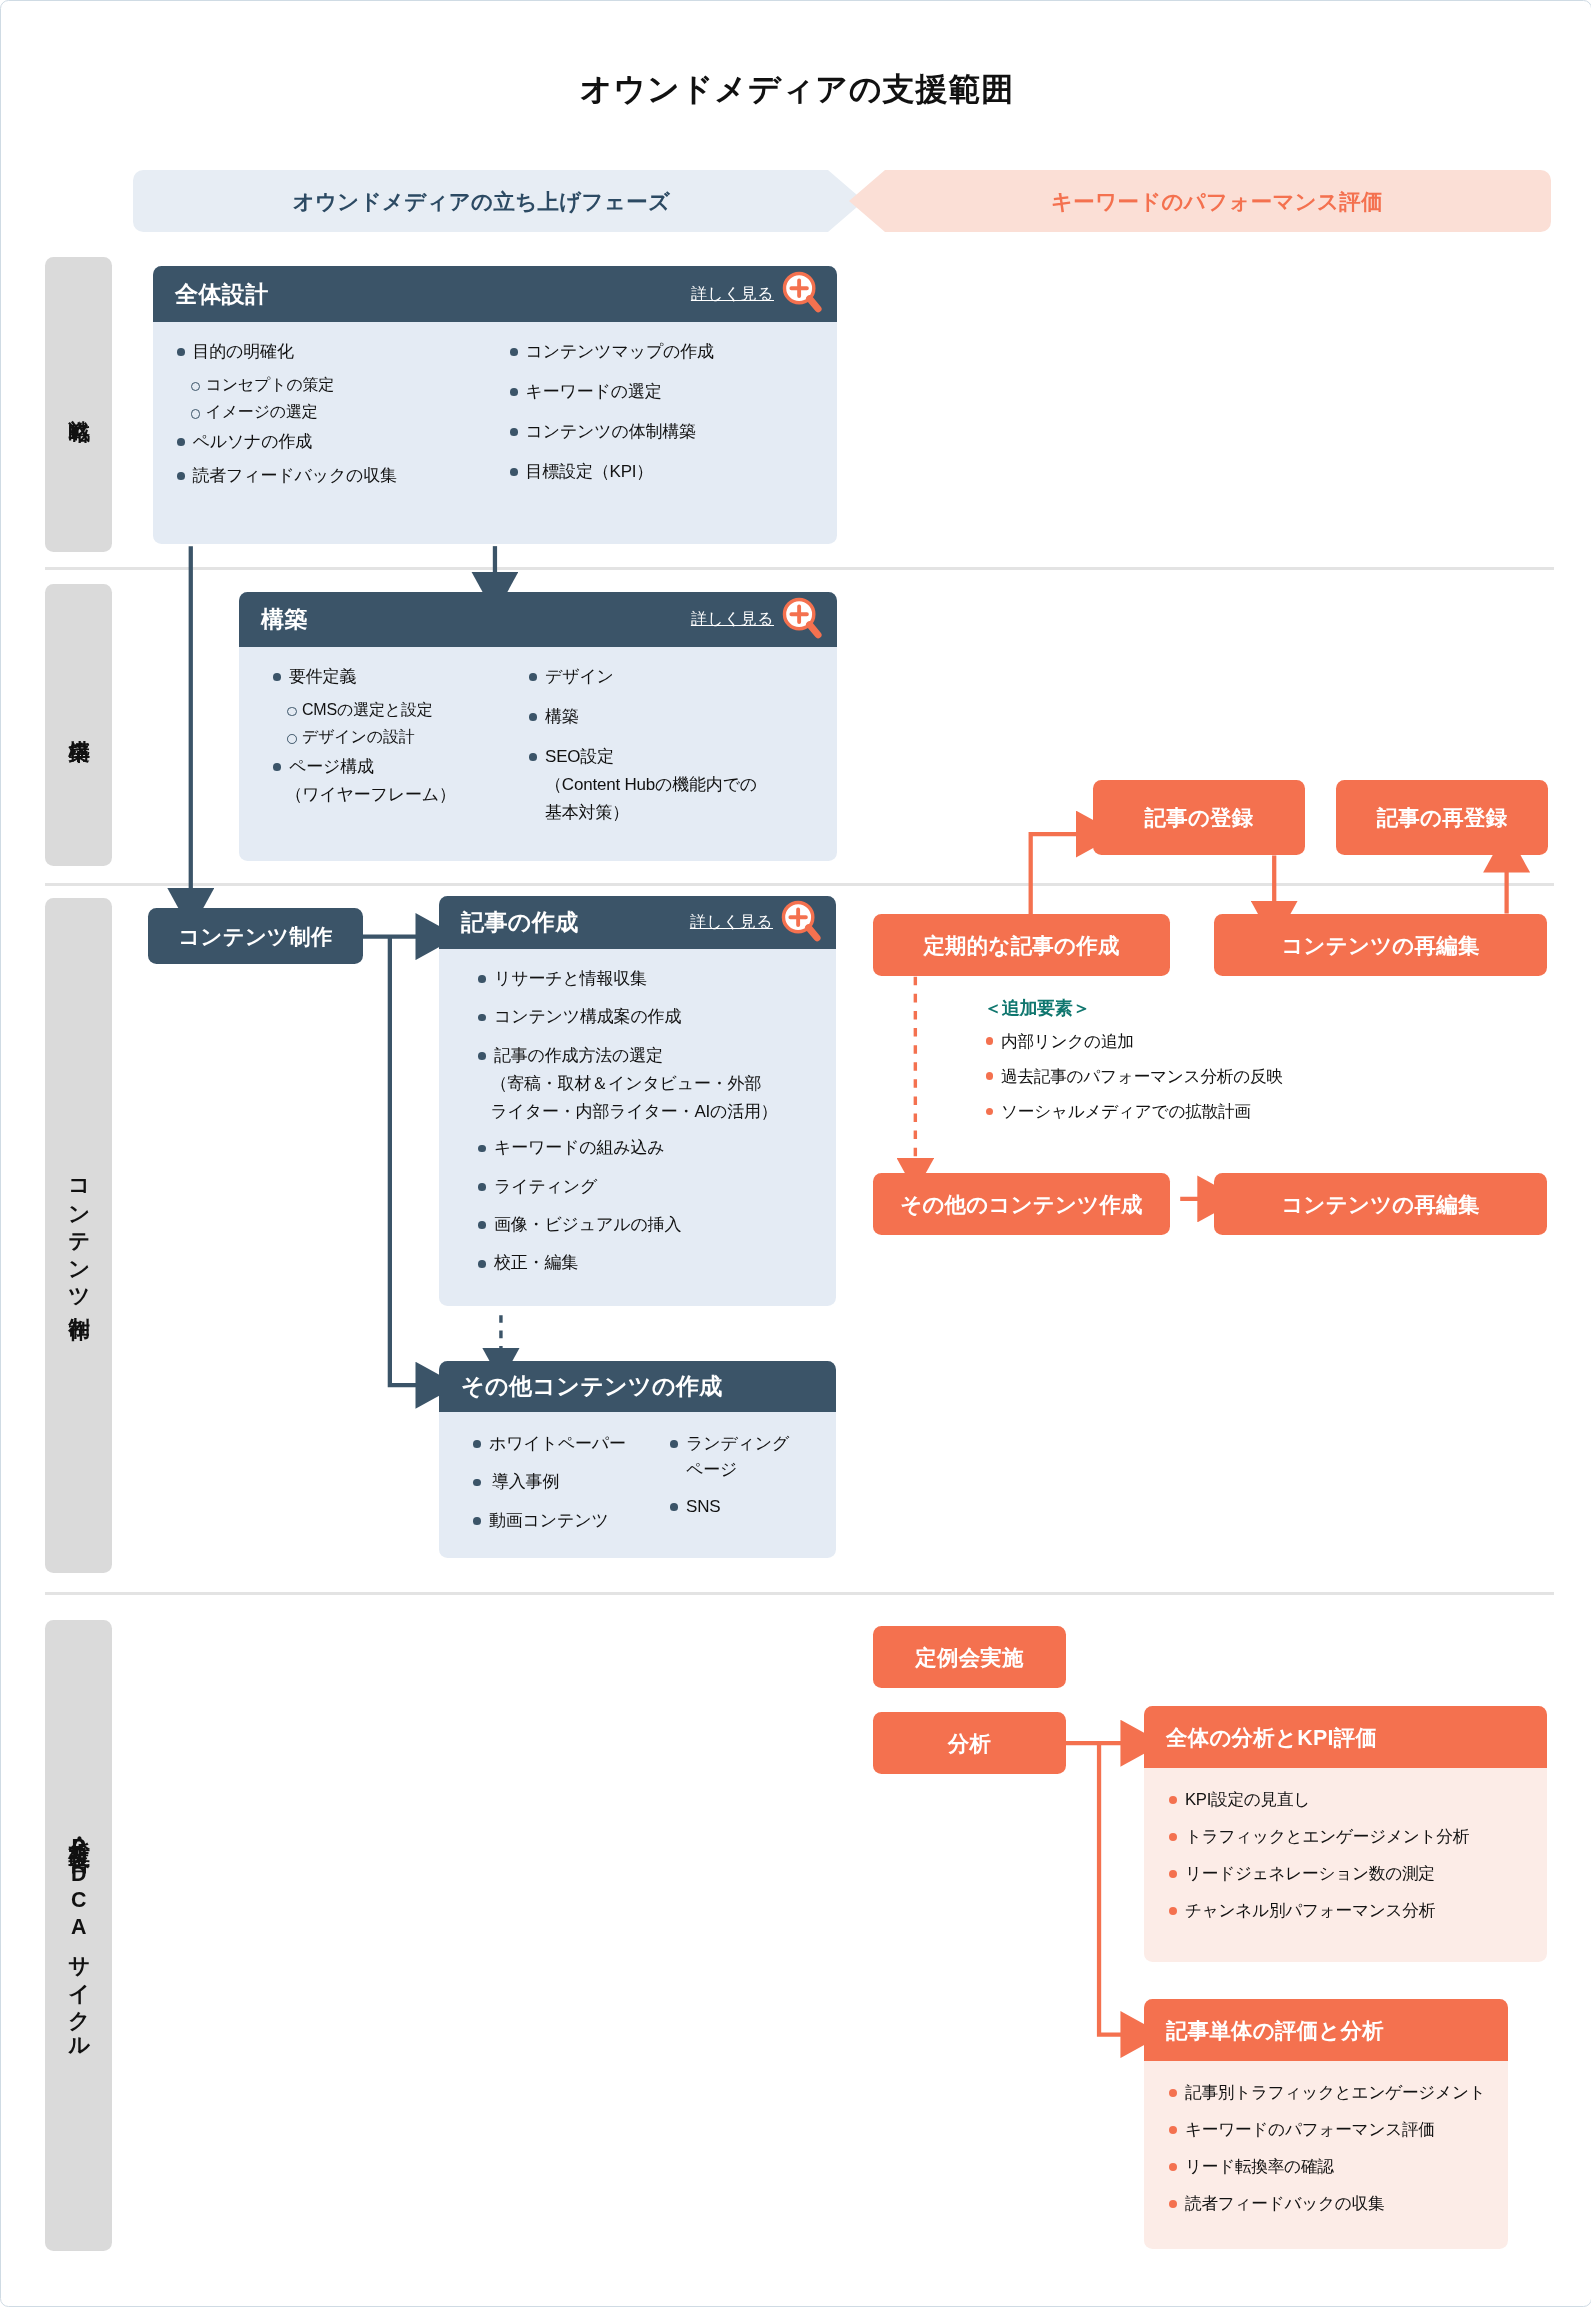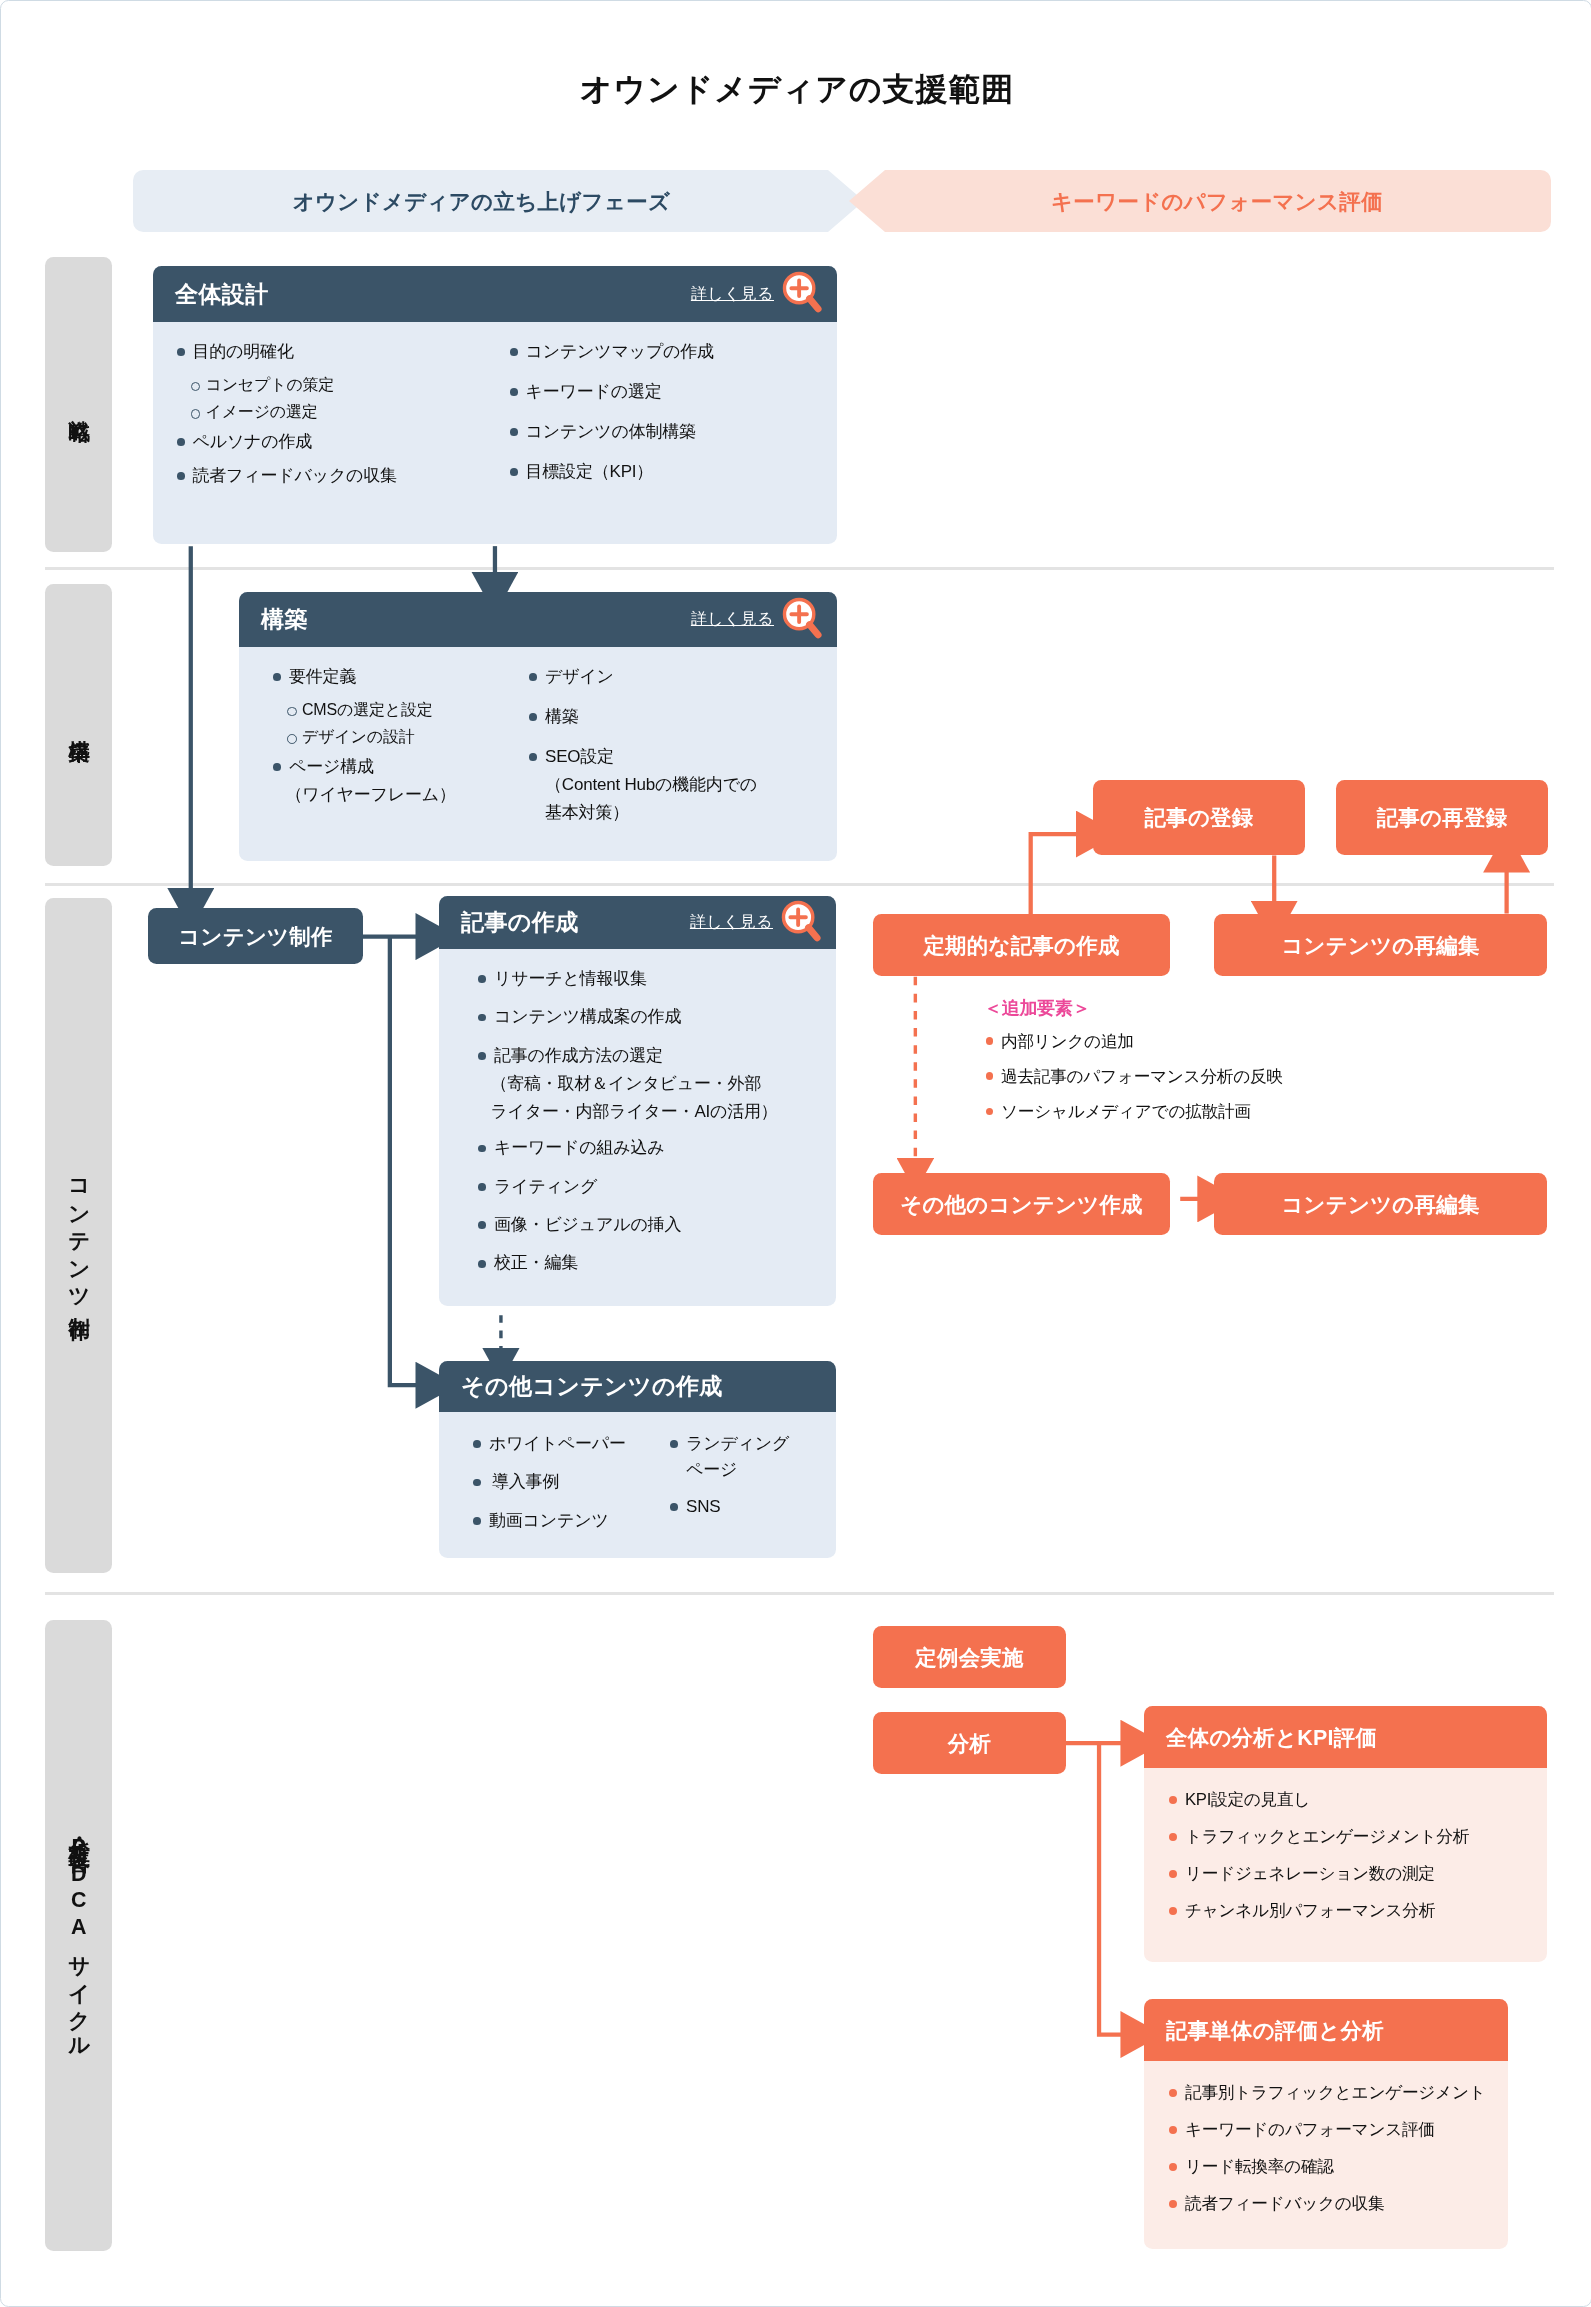--- a/index.html
+++ b/index.html
@@ -125,21 +125,21 @@
     position: relative; padding-left: 19px; font-size: 16.7px;
     line-height: 1.5; color: #111; margin-bottom: 12px; letter-spacing: -0.3px;
   }
   ul.ob li::before {
     content: ""; position: absolute; left: 2.6px; top: 8.5px;
     width: 8.5px; height: 8.5px; border-radius: 50%; background: #f4714f;
   }
 
   
   .extra { position: absolute; }
-  .extra-title { font-size: 18px; font-weight: bold; color: #ec4899; margin-bottom: 8.5px; letter-spacing: -0.3px; }
+  .extra-title { font-size: 18px; font-weight: bold; color: #0f766e; margin-bottom: 8.5px; letter-spacing: -0.3px; }
   ul.xb { list-style: none; }
   ul.xb li {
     position: relative; padding-left: 17px; font-size: 16.7px;
     line-height: 1.5; color: #111; margin-bottom: 10.3px; letter-spacing: -0.3px;
   }
   ul.xb li::before {
     content: ""; position: absolute; left: 1.7px; top: 8.5px;
     width: 7.7px; height: 7.7px; border-radius: 50%; background: #f4714f;
   }
 

